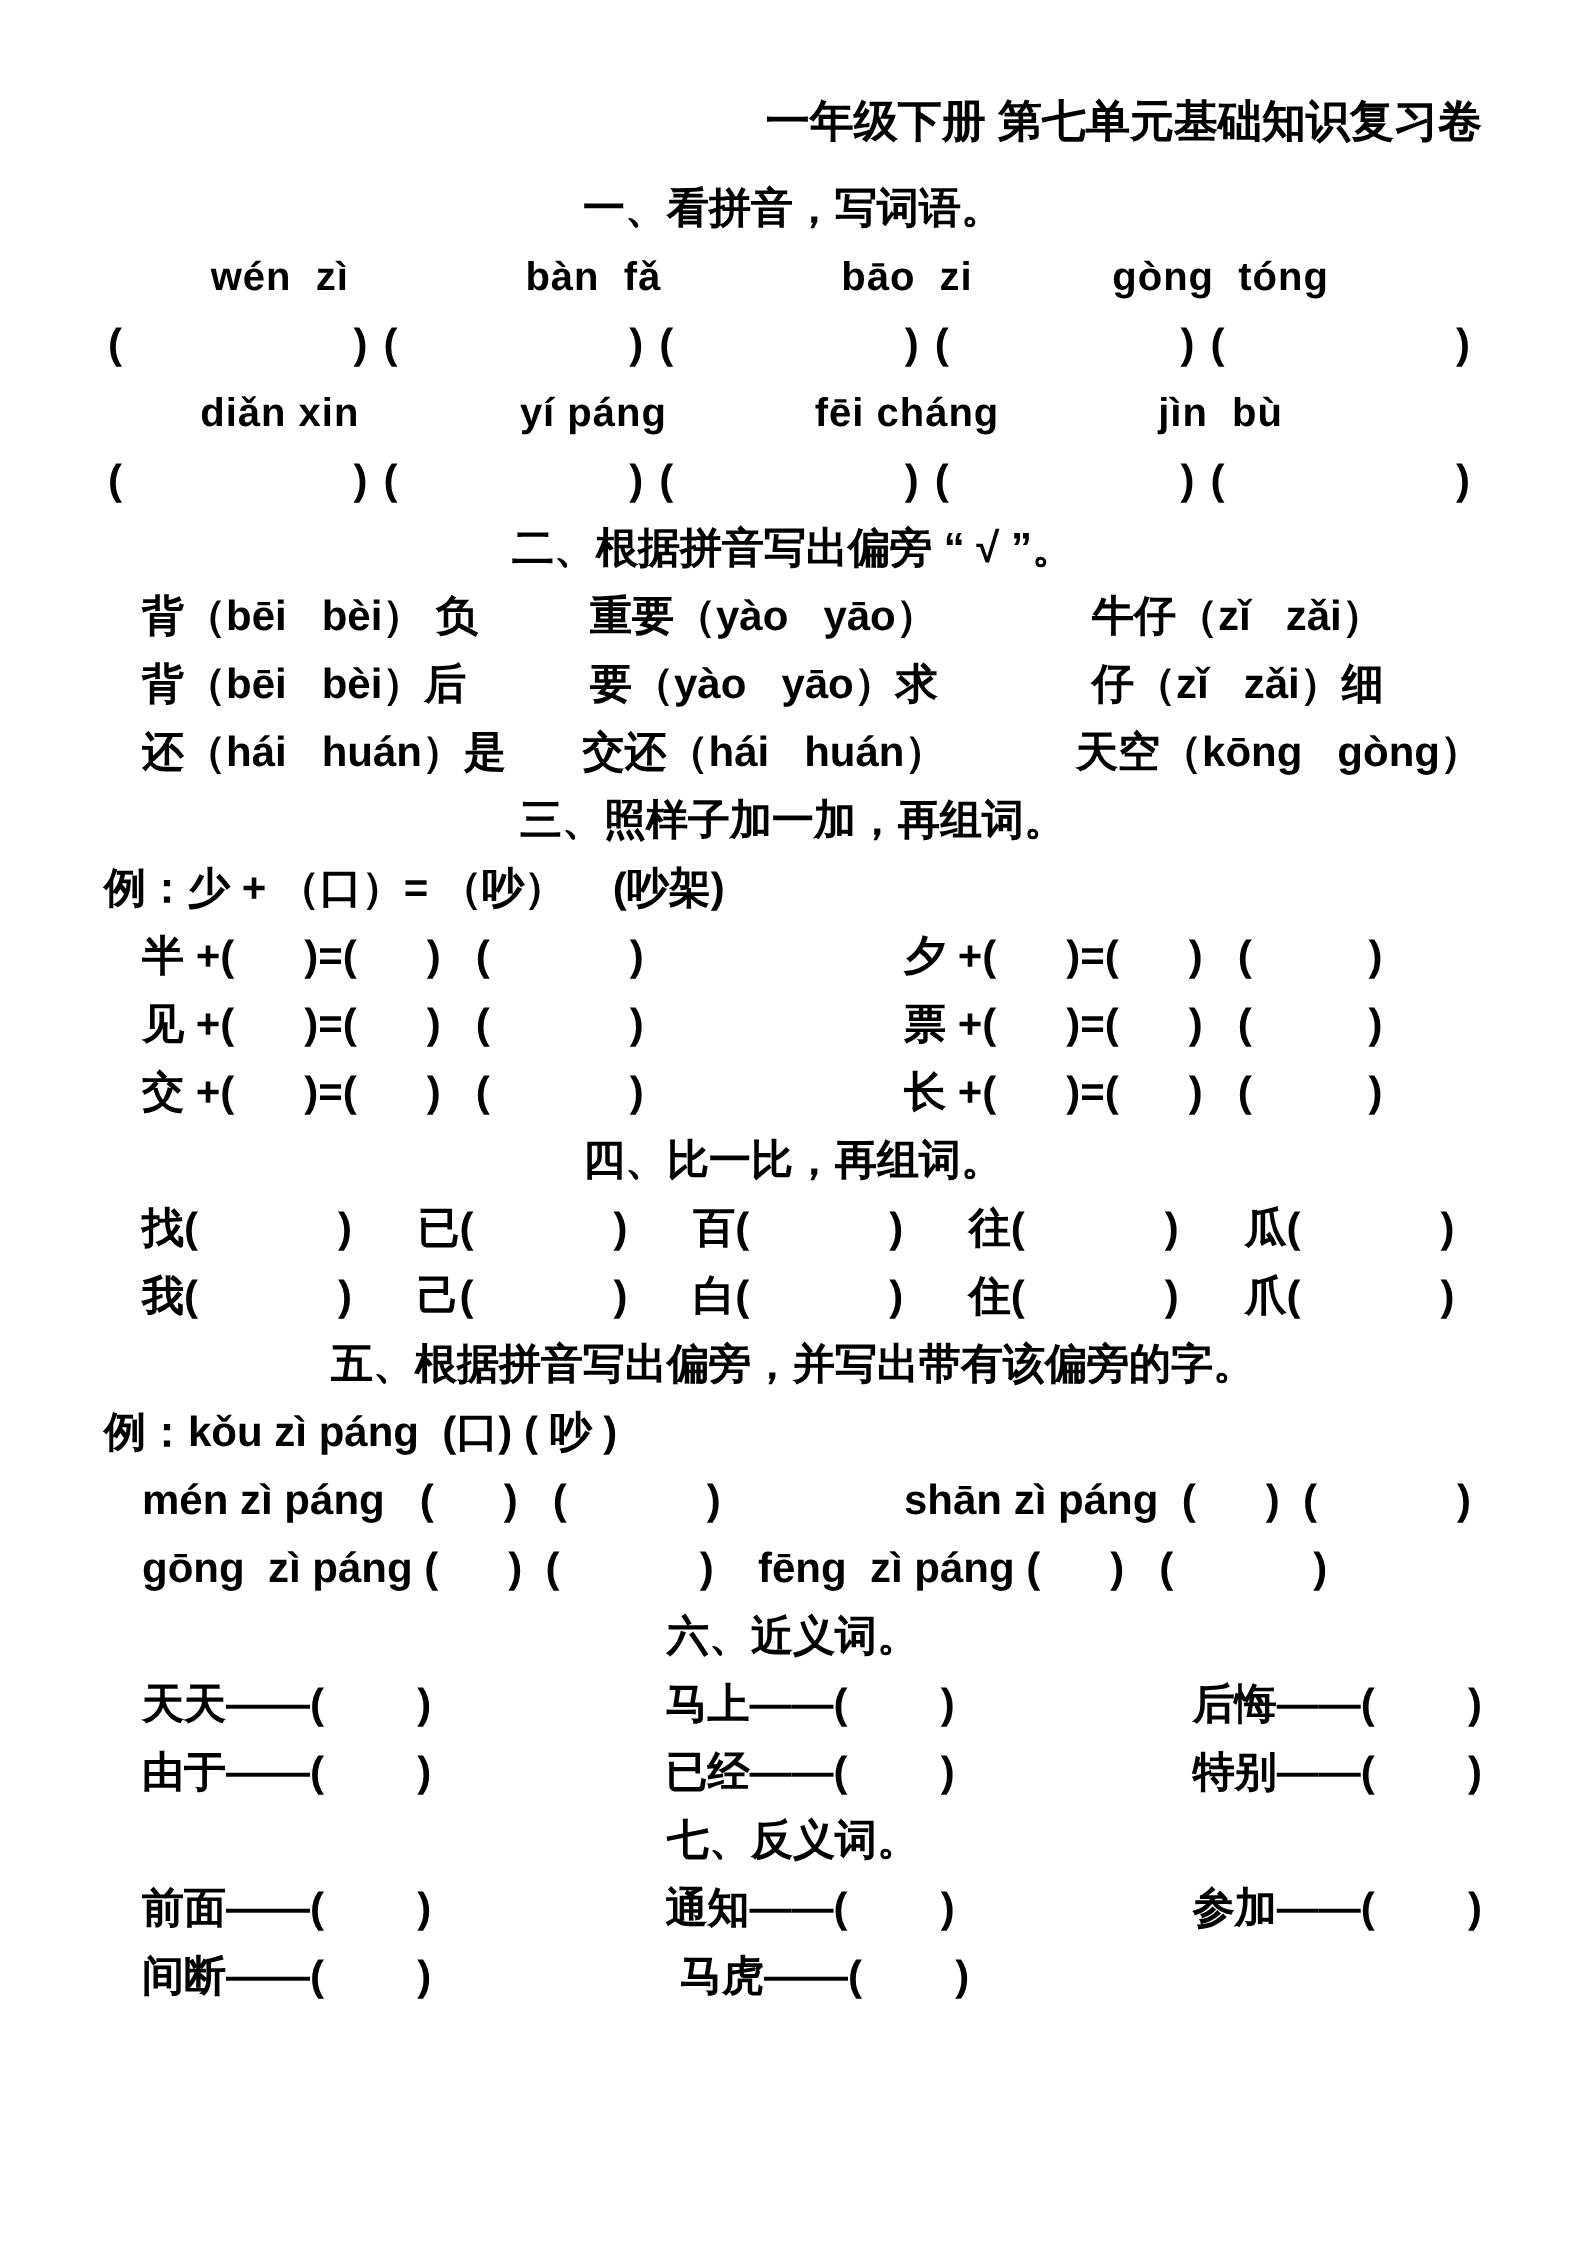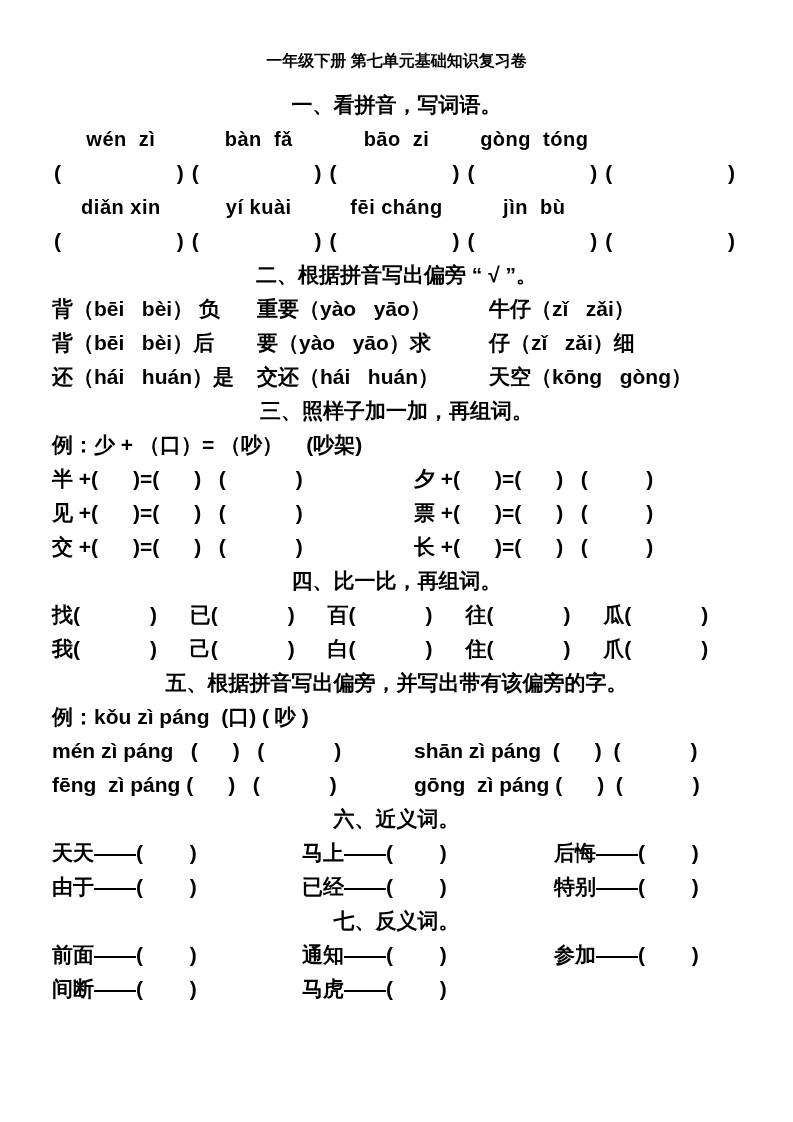--- a/index.html
+++ b/index.html
@@ -5,22 +5,22 @@
   html, body { margin: 0; padding: 0; background: #ffffff; }
   body {
     width: 793px; height: 1122px;
     color: #000;
     font-family: "Liberation Sans", sans-serif;
     font-weight: bold;
     overflow: hidden;
   }
   .page { padding: 46px 52px 0 52px; box-sizing: border-box; width: 793px; }
   .title {
-    text-align: center;
-    font-size: 16px;
+    text-align: right;
+    font-size: 22px;
     line-height: 30px;
     margin: 0 0 12px 0;
   }
   .line {
     font-size: 21px;
     line-height: 34px;
     white-space: pre;
     display: flex;
     align-items: baseline;
   }
@@ -35,21 +35,21 @@
     box-sizing: border-box;
     padding: 0 6px 0 2px;
   }
   
   .c3a { width: 205px; } .c3b { width: 232px; } .c3c { flex: 1; }
   .c6a { width: 250px; } .c6b { width: 252px; } .c6c { flex: 1; }
   
   .half1 { width: 362px; } .half2 { flex: 1; }
   
   .cols5w > .cell { width: 20%; }
-  .seg { display: inline-block; white-space: pre; }
+  .seg { display: inline-block; white-space: pre; margin-left: 19px; }
 </style>
 </head>
 <body>
 
 <div class="page">
 
   <h1 class="title">一年级下册 第七单元基础知识复习卷</h1>
 
   <div class="line heading">一、看拼音，写词语。</div>
 
@@ -62,21 +62,21 @@
   <div class="line blankrow">
     <span class="pair"><span>(</span><span>)</span></span>
     <span class="pair"><span>(</span><span>)</span></span>
     <span class="pair"><span>(</span><span>)</span></span>
     <span class="pair"><span>(</span><span>)</span></span>
     <span class="pair"><span>(</span><span>)</span></span>
   </div>
 
   <div class="line pinyin cols5">
     <span class="cell seg">diǎn xin</span>
-    <span class="cell seg">yí kuài</span>
+    <span class="cell seg">yí páng</span>
     <span class="cell seg">fēi cháng</span>
     <span class="cell seg">jìn  bù</span>
   </div>
   <div class="line blankrow">
     <span class="pair"><span>(</span><span>)</span></span>
     <span class="pair"><span>(</span><span>)</span></span>
     <span class="pair"><span>(</span><span>)</span></span>
     <span class="pair"><span>(</span><span>)</span></span>
     <span class="pair"><span>(</span><span>)</span></span>
   </div>
@@ -129,22 +129,22 @@
     <span class="cell seg">爪(            )</span>
   </div>
 
   <div class="line heading">五、根据拼音写出偏旁，并写出带有该偏旁的字。</div>
   <div class="line">例：kǒu zì páng  (口) ( 吵 )</div>
   <div class="line">
     <span class="seg half1">mén zì páng   (      )   (            )</span>
     <span class="seg half2">shān zì páng  (      )  (            )</span>
   </div>
   <div class="line">
+    <span class="seg half2">gōng  zì páng (      )  (            )</span>
     <span class="seg half1">fēng  zì páng (      )   (            )</span>
-    <span class="seg half2">gōng  zì páng (      )  (            )</span>
   </div>
 
   <div class="line heading">六、近义词。</div>
   <div class="line">
     <span class="seg c6a">天天——(        )</span>
     <span class="seg c6b">马上——(        )</span>
     <span class="seg c6c">后悔——(        )</span>
   </div>
   <div class="line">
     <span class="seg c6a">由于——(        )</span>

